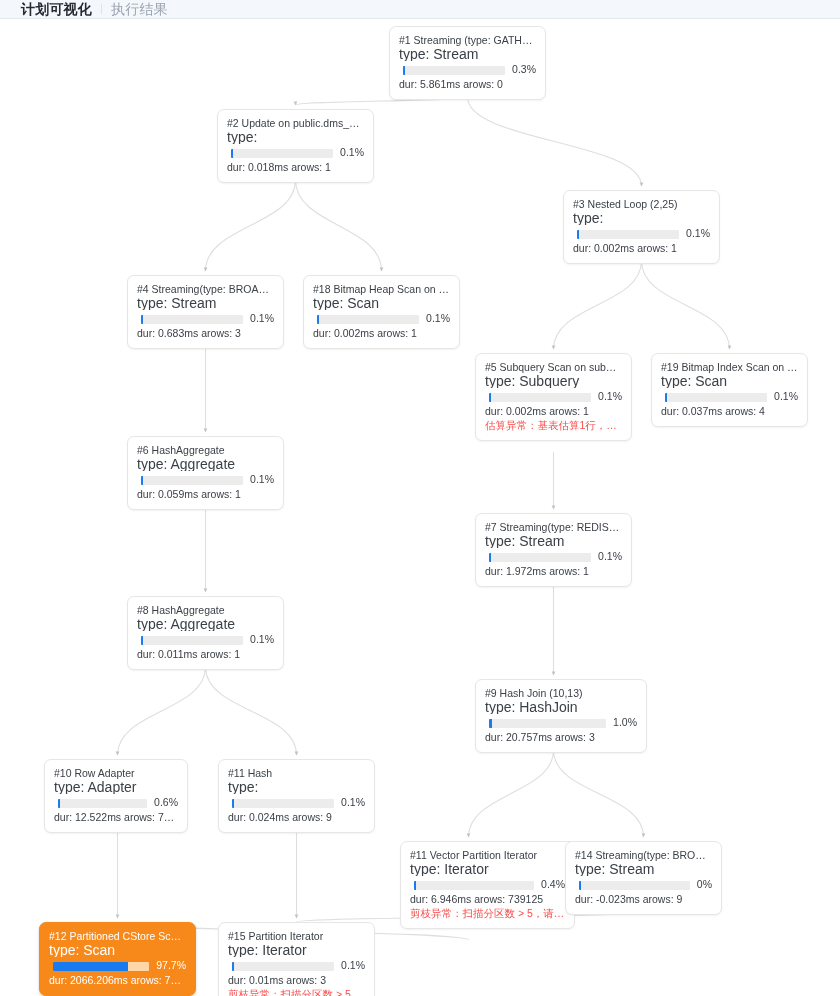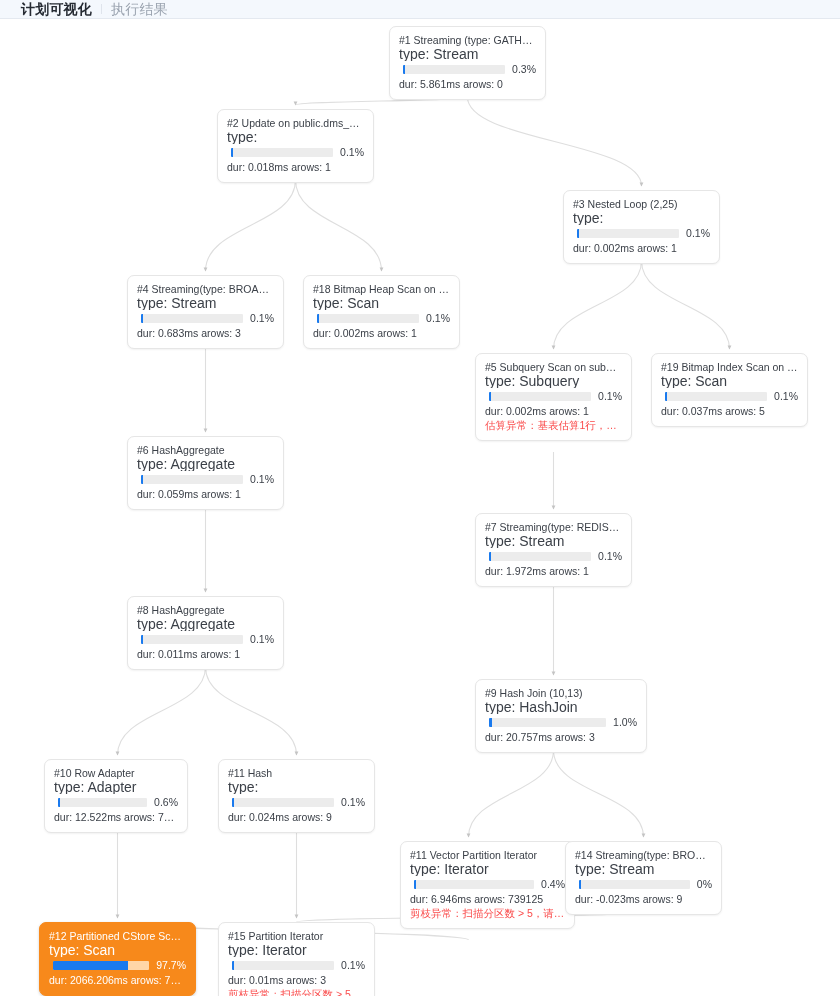--- a/index.html
+++ b/index.html
@@ -101,21 +101,21 @@
     overflow: hidden;
     text-overflow: ellipsis;
   }
   .node.highlight .n-title,
   .node.highlight .n-type,
   .node.highlight .n-dur,
   .node.highlight .n-pct { color: #ffffff; }
 
   .n-barrow {
     display: flex;
-    align-items: center;
+    align-items: flex-end;
     margin: 3px 0 3px 4px;
     height: 11px;
   }
   .n-bar {
     position: relative;
     flex: 1 1 auto;
     height: 9px;
     background: #ececec;
     border-radius: 1px;
     overflow: hidden;
@@ -260,21 +260,21 @@
       </div>
       <div class="node" style="left: 651px; top: 334px; width: 157px; min-height: 71px;">
         <div class="n-title">#19 Bitmap Index Scan on dms_...</div>
         <div class="n-type">type: Scan</div>
         <div class="n-barrow">
           <div class="n-bar">
             <div class="n-fill" style="width: 1%;"></div>
           </div>
           <div class="n-pct">0.1%</div>
         </div>
-        <div class="n-dur">dur: 0.037ms arows: 5</div>
+        <div class="n-dur">dur: 0.037ms arows: 4</div>
       </div>
       <div class="node" style="left: 127px; top: 417px; width: 157px; min-height: 71px;">
         <div class="n-title">#6 HashAggregate</div>
         <div class="n-type">type: Aggregate</div>
         <div class="n-barrow">
           <div class="n-bar">
             <div class="n-fill" style="width: 1%;"></div>
           </div>
           <div class="n-pct">0.1%</div>
         </div>

